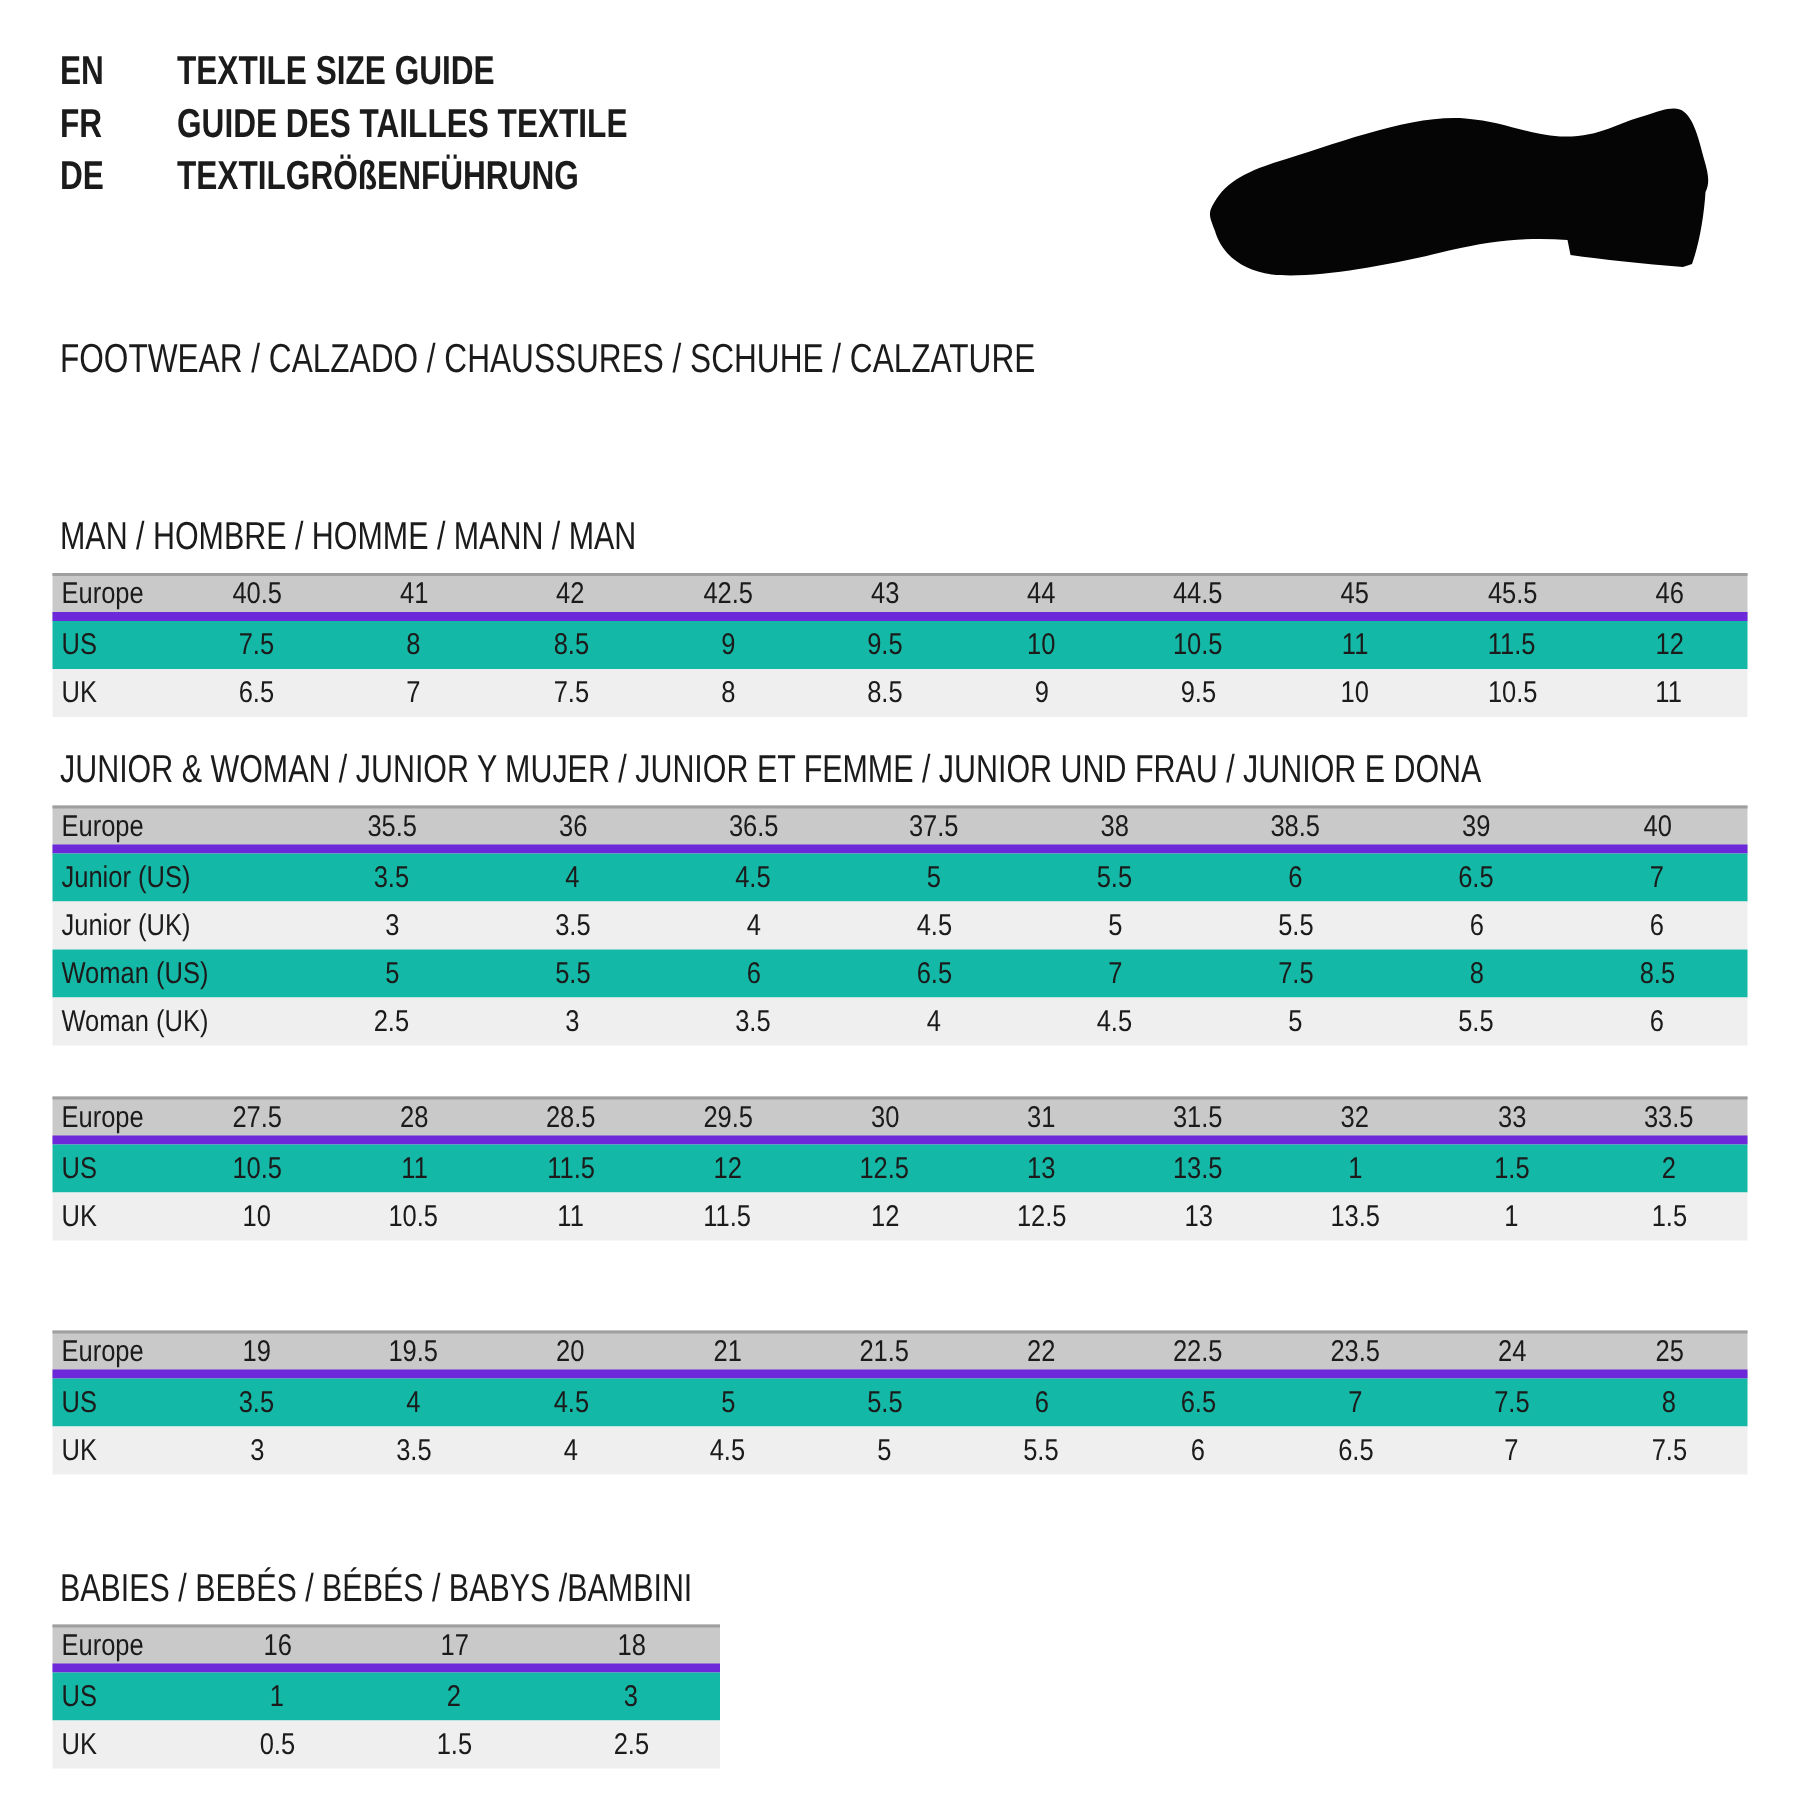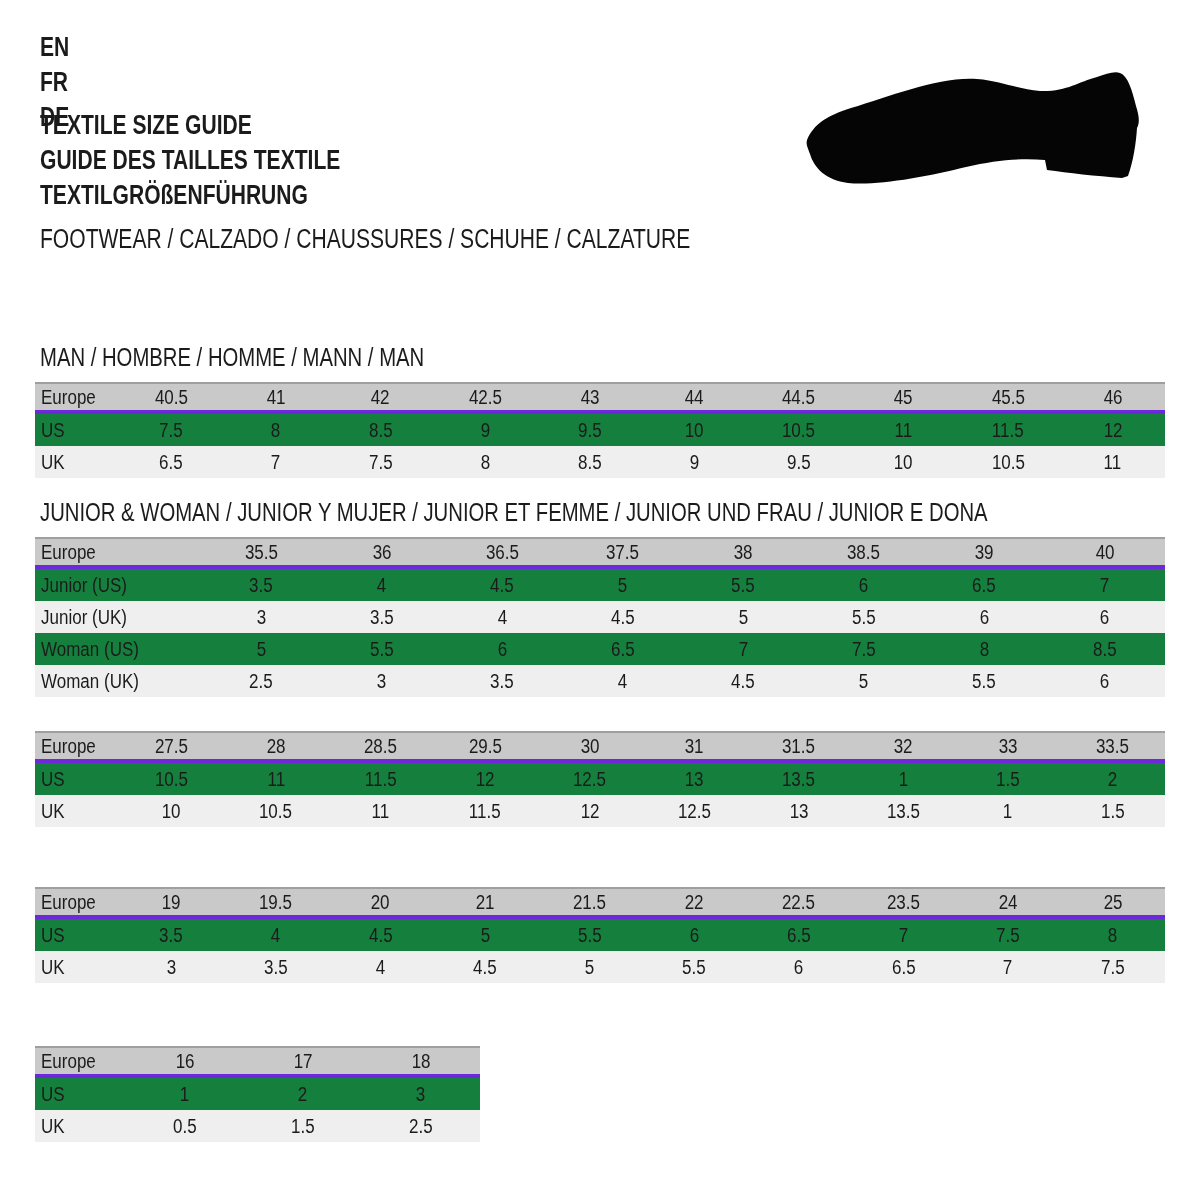--- a/index.html
+++ b/index.html
@@ -7,38 +7,38 @@
     width:1200px;height:1200px;position:relative;background:#ffffff;
     font-family:"Liberation Sans","DejaVu Sans",sans-serif;color:#1b1b1b;
     overflow:hidden;
   }
   
   .ct{display:inline-block;transform:scaleX(0.78);transform-origin:0 50%;white-space:nowrap;}
   .ctc{display:inline-block;transform:scaleX(0.85);transform-origin:50% 50%;white-space:nowrap;}
   .ctl{display:inline-block;transform:scaleX(0.85);transform-origin:0 50%;white-space:nowrap;}
 
   .lang-list{position:absolute;left:40px;top:30px;}
-  .lang-row{display:flex;height:35px;line-height:35px;font-size:27px;font-weight:bold;flex-direction:column;}
+  .lang-row{display:flex;height:35px;line-height:35px;font-size:27px;font-weight:bold;}
   .lang-code{flex:0 0 78px;}
   .category-title{
     position:absolute;left:40px;top:224px;height:30px;line-height:30px;
     font-size:27px;font-weight:normal;
   }
   .shoe{position:absolute;left:806px;top:72px;width:334px;height:114px;}
 
   .section{position:absolute;left:35px;width:1130px;}
   .section-title{
     margin:0 0 13px 0;padding-left:5px;font-size:26px;font-weight:normal;
     line-height:24px;height:24px;
   }
   .size-table{width:1130px;font-size:20px;}
   .size-table.babies{width:445px;}
 
-  .t-row{display:flex;height:32px;align-items:center;box-sizing:border-box;background:#15803d;}
-  .t-head{background:#c9c9c9;border-top:2px solid #9f9f9f;border-bottom:4px solid #6d28d9;}
+  .t-row{display:flex;height:32px;align-items:center;box-sizing:border-box;background:#14b8a6;}
+  .t-head{background:#c9c9c9;border-top:2px solid #9f9f9f;border-bottom:6px solid #6d28d9;}
   .t-alt{background:#efefef;}
   .t-label{flex:0 0 78px;padding-left:6px;text-align:left;}
   .cols8 .t-label{flex:0 0 160px;}
   .babies .t-label{flex:0 0 85px;}
   .t-cell{flex:1 1 0;text-align:center;}
 </style>
 </head>
 <body>
 
 <div class="lang-list">
@@ -271,20 +271,21 @@
         <div class="t-cell"><span class="ctc">5.5</span></div>
         <div class="t-cell"><span class="ctc">6</span></div>
         <div class="t-cell"><span class="ctc">6.5</span></div>
         <div class="t-cell"><span class="ctc">7</span></div>
         <div class="t-cell"><span class="ctc">7.5</span></div>
       </div>
     </div>
 </div>
 
 <div class="section" style="top:1046px">
+  <h2 class="section-title"><span class="ct">BABIES / BEBÉS / BÉBÉS / BABYS /BAMBINI</span></h2>
   <div class="size-table babies">
       <div class="t-row t-head">
         <div class="t-label"><span class="ctl">Europe</span></div>
         <div class="t-cell"><span class="ctc">16</span></div>
         <div class="t-cell"><span class="ctc">17</span></div>
         <div class="t-cell"><span class="ctc">18</span></div>
       </div>
       <div class="t-row">
         <div class="t-label"><span class="ctl">US</span></div>
         <div class="t-cell"><span class="ctc">1</span></div>

